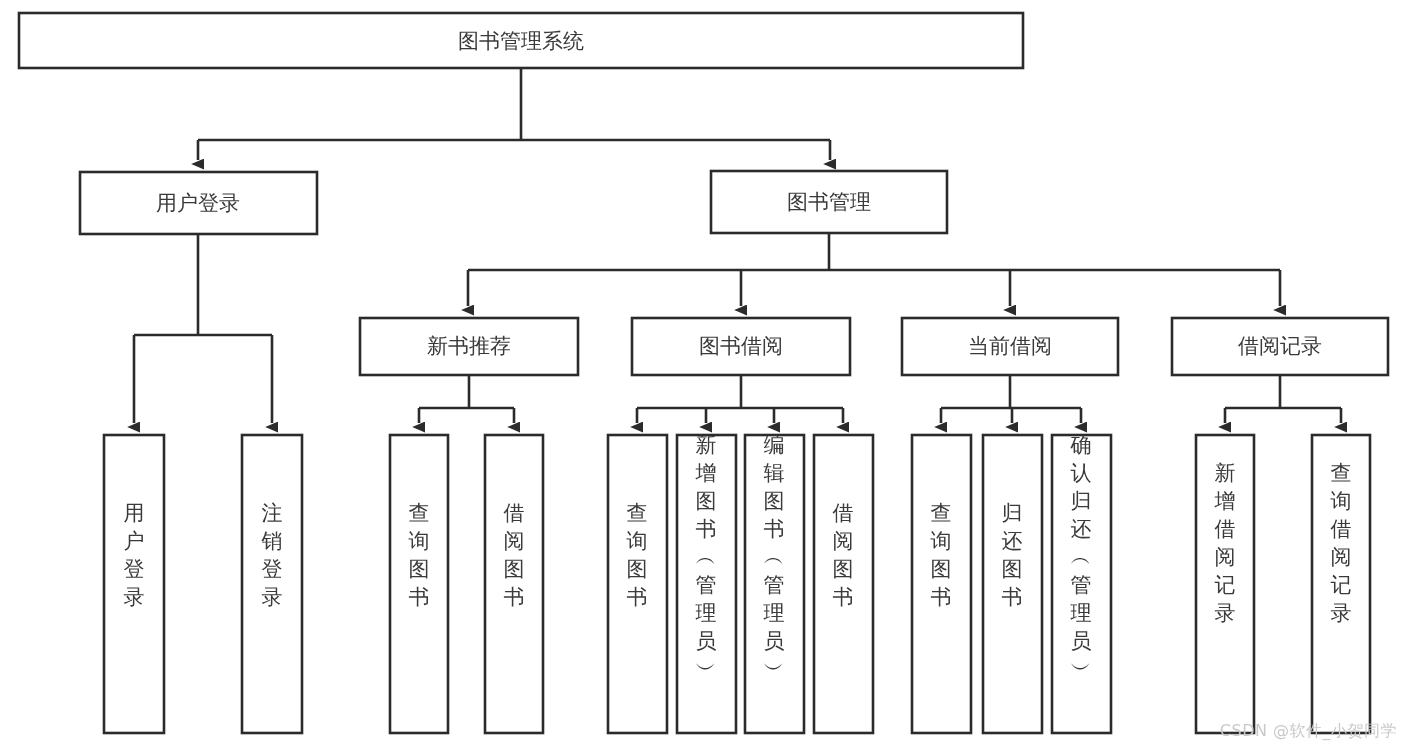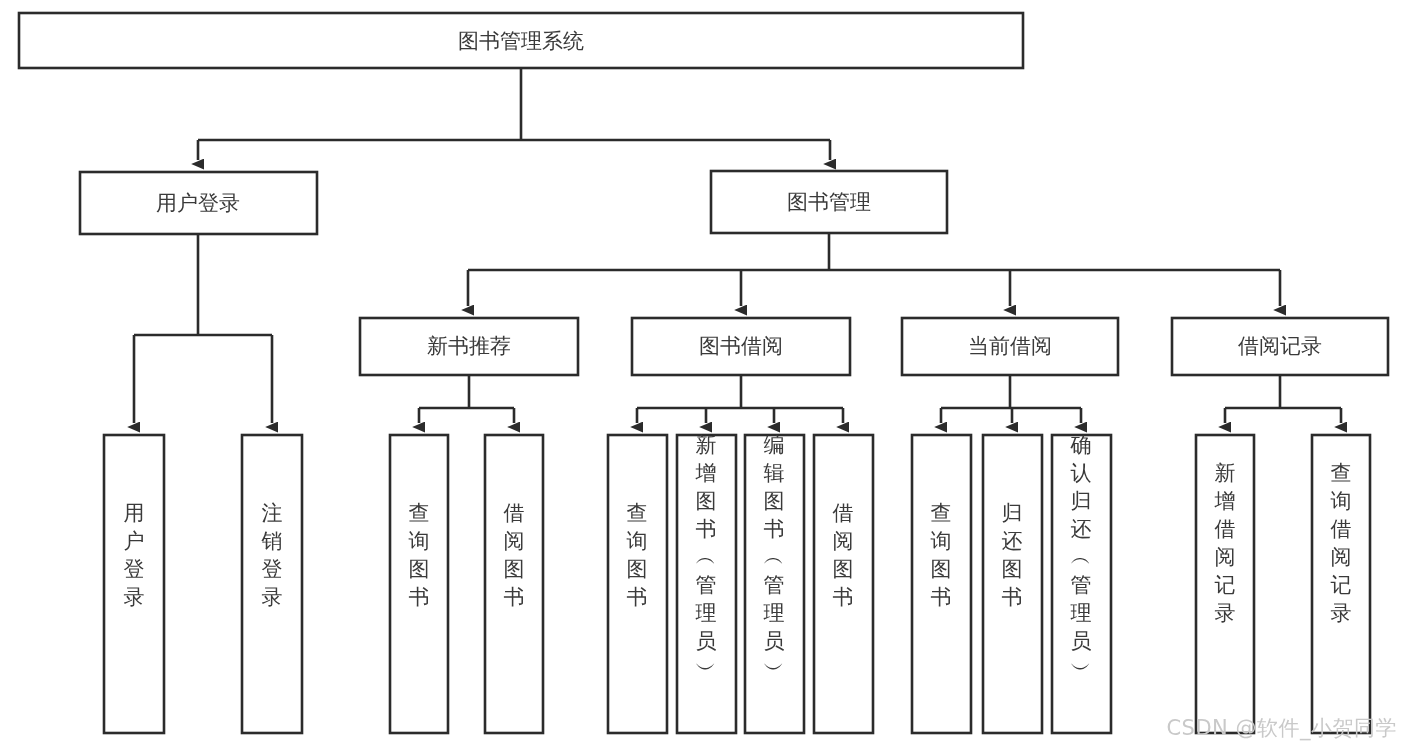--- a/index.html
+++ b/index.html
@@ -34,21 +34,21 @@
   .node-label-v{
     fill:#3a3a3a;
     font-family:"DejaVu Sans","Liberation Sans",sans-serif;
     font-size:21px;
     text-anchor:middle;
   }
   .watermark{
     position:absolute;
     right:8px;bottom:5px;
     font-family:"DejaVu Sans","Liberation Sans",sans-serif;
-    font-size:21px;
+    font-size:16px;
     color:#c9c9c9;
     white-space:nowrap;
     letter-spacing:0.5px;
     user-select:none;
     margin-top:32px;
   }
 </style>
 </head>
 <body>
 

